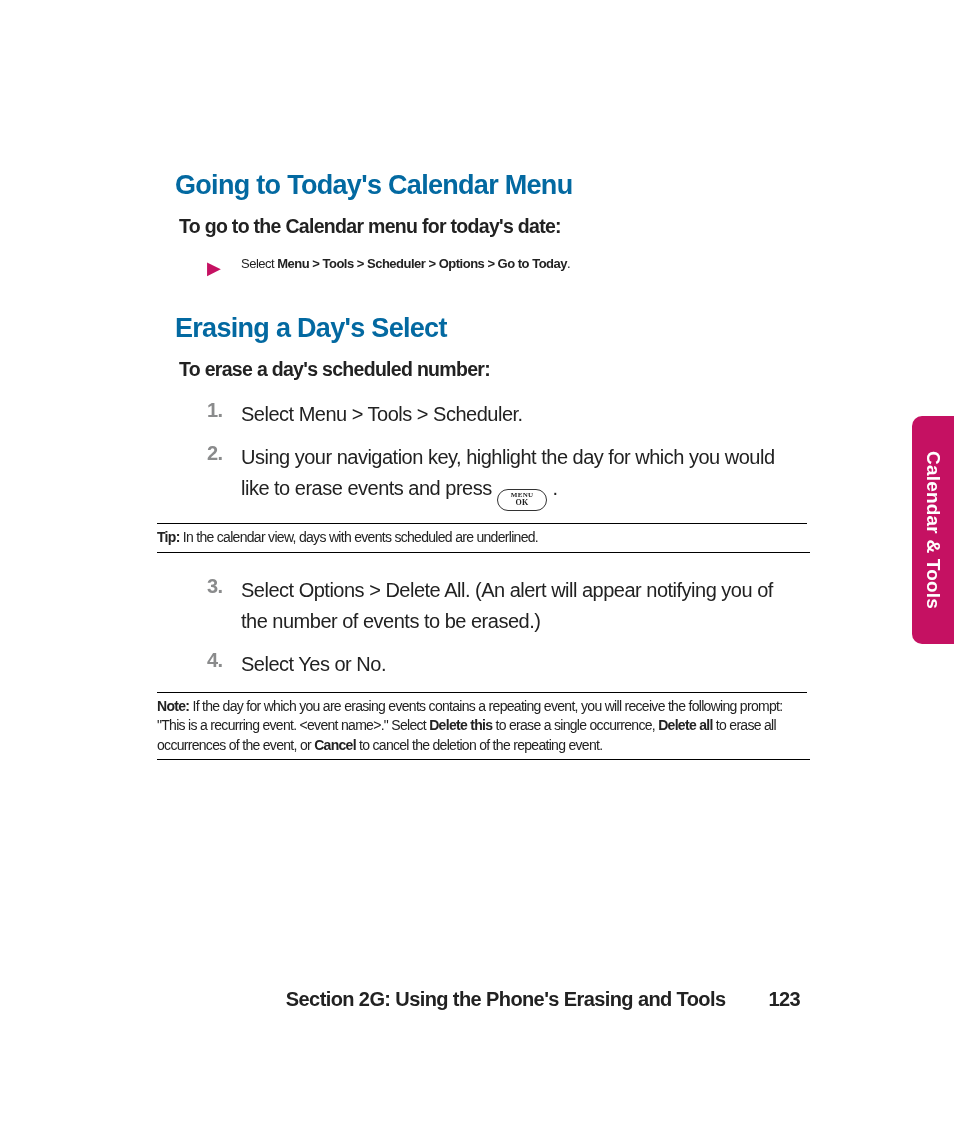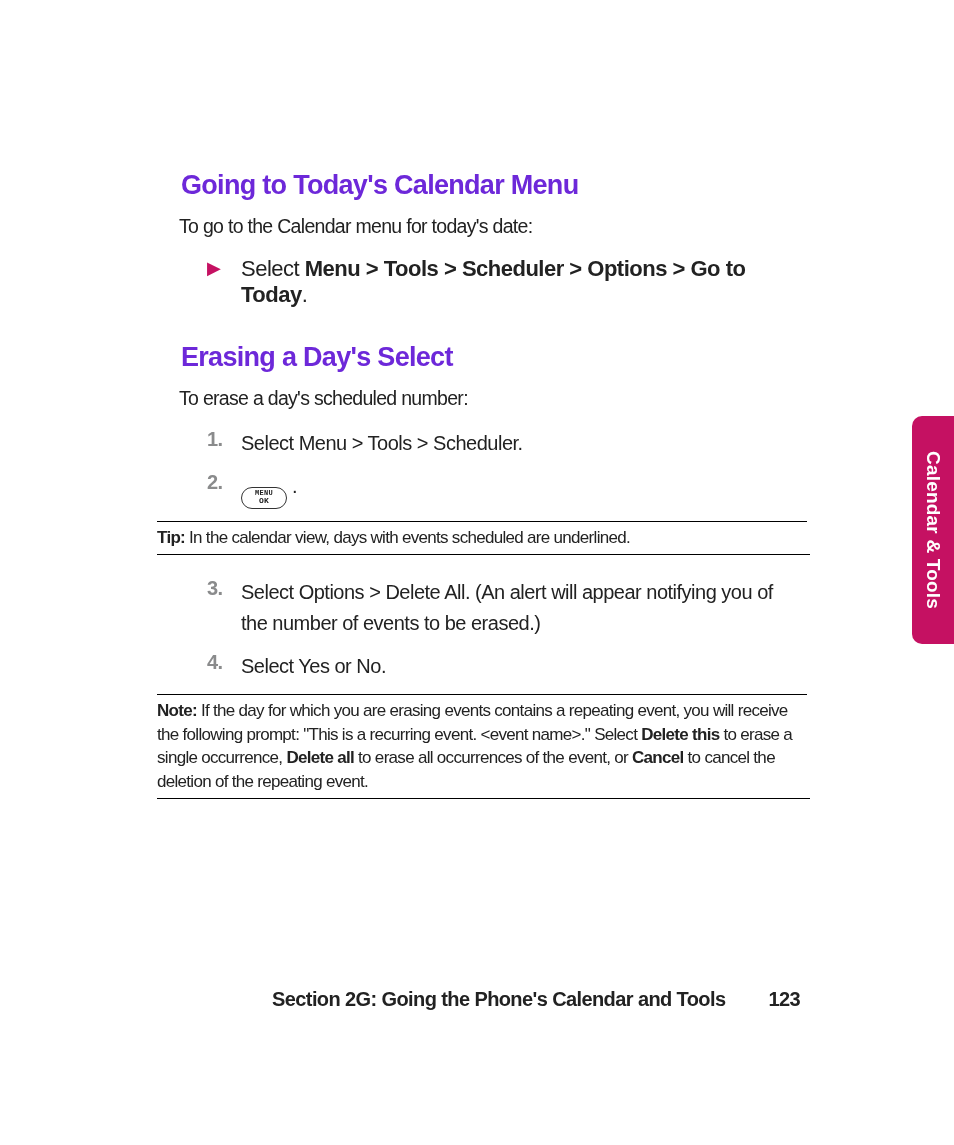--- a/index.html
+++ b/index.html
@@ -13,47 +13,47 @@
     position: relative;
     letter-spacing: -0.5px;
   }
   .page {
     position: absolute;
     top: 170px;
     left: 165px;
     width: 635px;
   }
   .h1 {
-    color: #6d28d9;
+    color: #0369a1;
     font-weight: 700;
     font-size: 27px;
-    margin: 0 0 14px 16px;
+    margin: 0 0 14px 10px;
     letter-spacing: -0.7px;
   }
   .lead {
-    font-weight: 400;
+    font-weight: 700;
     font-size: 19.5px;
     margin-left: 14px;
     margin-bottom: 18px;
     letter-spacing: -0.7px;
   }
   .bullet-row {
     display: flex;
     margin-left: 42px;
     margin-bottom: 34px;
   }
   .tri {
     color: #c51162;
     font-size: 18px;
     width: 34px;
     flex-shrink: 0;
     padding-top: 1px;
   }
   .bullet-text {
-    font-size: 22px;
+    font-size: 13px;
   }
   .ol {
     margin-left: 42px;
   }
   .li {
     display: flex;
     margin-bottom: 12px;
   }
   .num {
     color: #8a8b8c;
@@ -67,21 +67,21 @@
     line-height: 1.55;
   }
   .li-body .b { font-weight: 400; }
   .rule {
     border: none;
     border-top: 1.3px solid #000;
     margin: 4px 0 2px -8px;
     width: 650px;
   }
   .tip, .note {
-    font-size: 17px;
+    font-size: 14px;
     line-height: 1.4;
     margin-left: -8px;
     margin-right: -10px;
     padding: 2px 0 4px;
     border-bottom: 1.3px solid #000;
     margin-bottom: 22px;
     letter-spacing: -0.7px;
   }
   .tip .b, .note .b { font-weight: 700; }
   .key {
@@ -91,21 +91,21 @@
     border: 1.2px solid #333;
     border-radius: 11px;
     padding: 0 13px 1px;
     font-size: 8px;
     font-weight: 700;
     line-height: 1;
     flex-direction: column;
     height: 19px;
     vertical-align: -2px;
     letter-spacing: 0.3px;
-    font-family: Liberation Mono, monospace;
+    font-family: Liberation Serif, serif;
   }
   .key .l1 { font-size: 7px; }
   .key .l2 { font-size: 8px; }
   .side-tab {
     position: absolute;
     right: 0;
     top: 416px;
     width: 42px;
     height: 228px;
     background: #c51162;
@@ -154,20 +154,21 @@
   <div class="ol">
     <div class="li">
       <div class="num">1.</div>
       <div class="li-body">
         <span>Select </span><span class="b">Menu &gt; Tools &gt; Scheduler</span><span>.</span>
       </div>
     </div>
     <div class="li">
       <div class="num">2.</div>
       <div class="li-body">
+        <span>Using your navigation key, highlight the day for which you would like to erase events and press </span>
         <span class="key">
           <span class="l1">MENU</span>
           <span class="l2">OK</span>
         </span>
         <span>.</span>
       </div>
     </div>
   </div>
 
   <hr class="rule">
@@ -195,15 +196,15 @@
     <span class="b">Note:</span><span> If the day for which you are erasing events contains a repeating event, you will receive the following prompt: "This is a recurring event. &lt;event name&gt;." Select </span><span class="b">Delete this</span><span> to erase a single occurrence, </span><span class="b">Delete all</span><span> to erase all occurrences of the event, or </span><span class="b">Cancel</span><span> to cancel the deletion of the repeating event.</span>
   </div>
 
 </div>
 
 <div class="side-tab">
   <span>Calendar &amp; Tools</span>
 </div>
 
 <div class="footer">
-  <span class="section">Section 2G: Going the Phone's Calendar and Tools</span>
+  <span class="section">Section 2G: Using the Phone's Erasing and Tools</span>
   <span>123</span>
 </div>
 
 </body></html>

